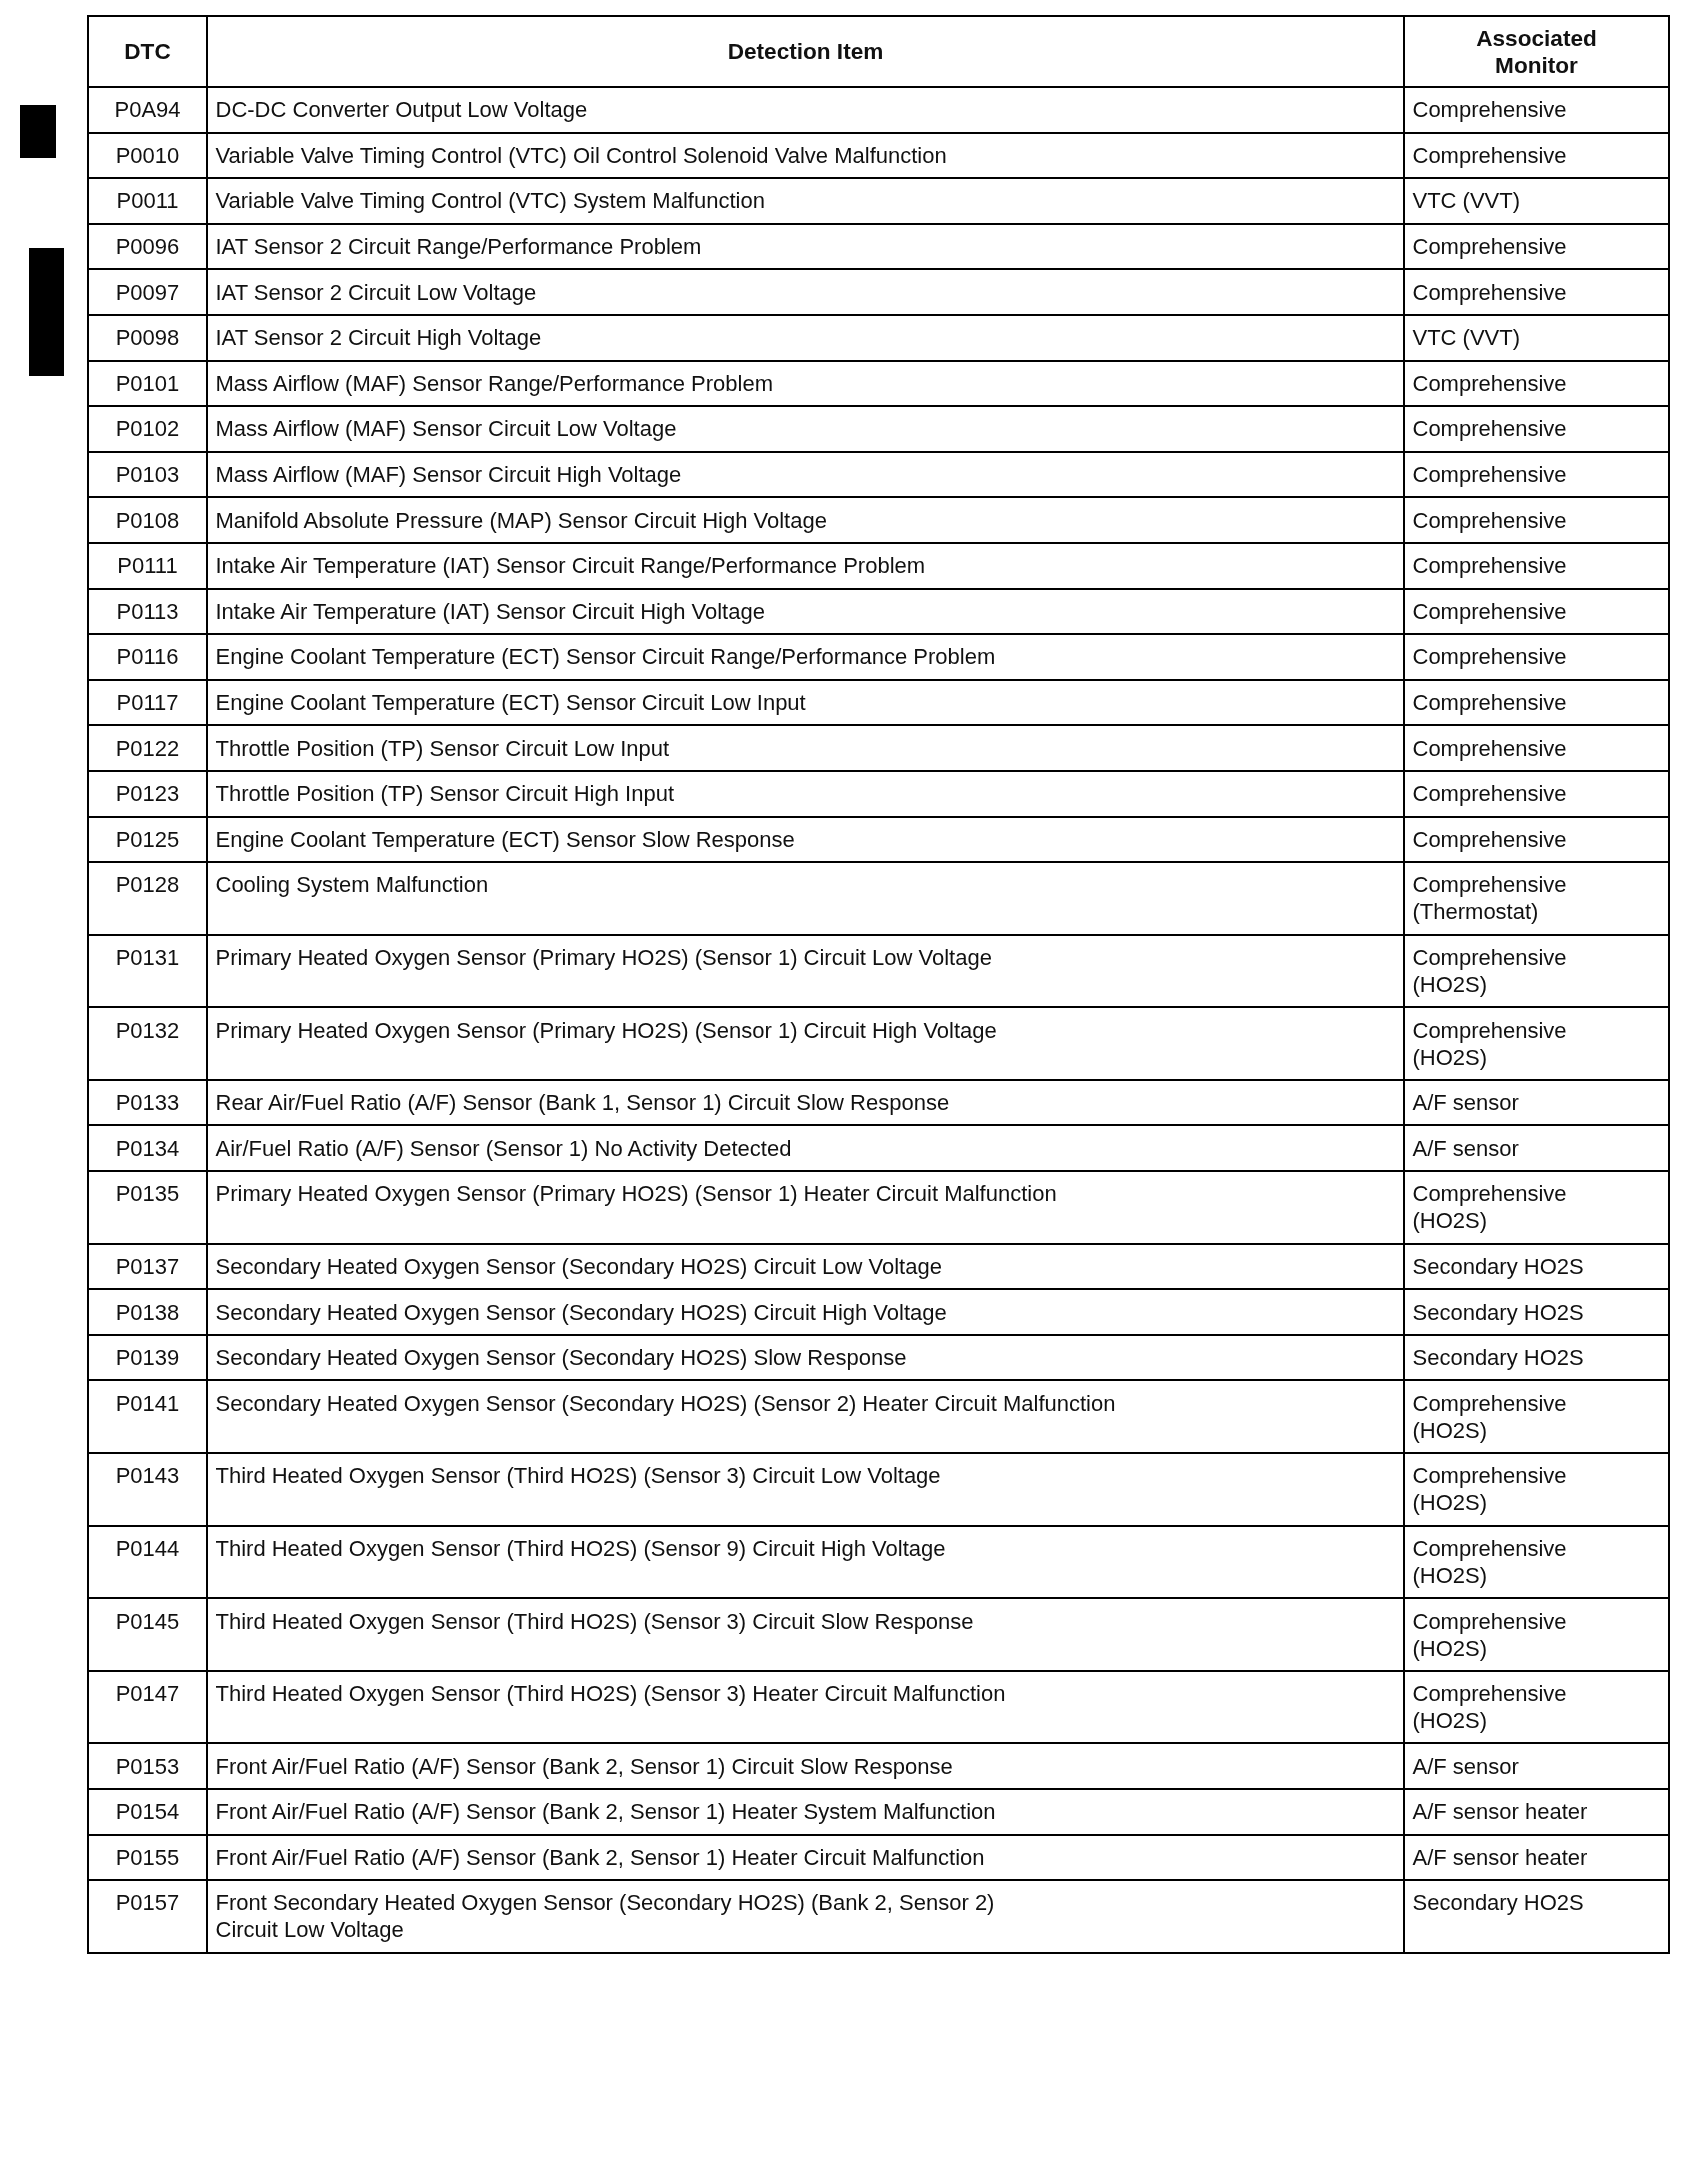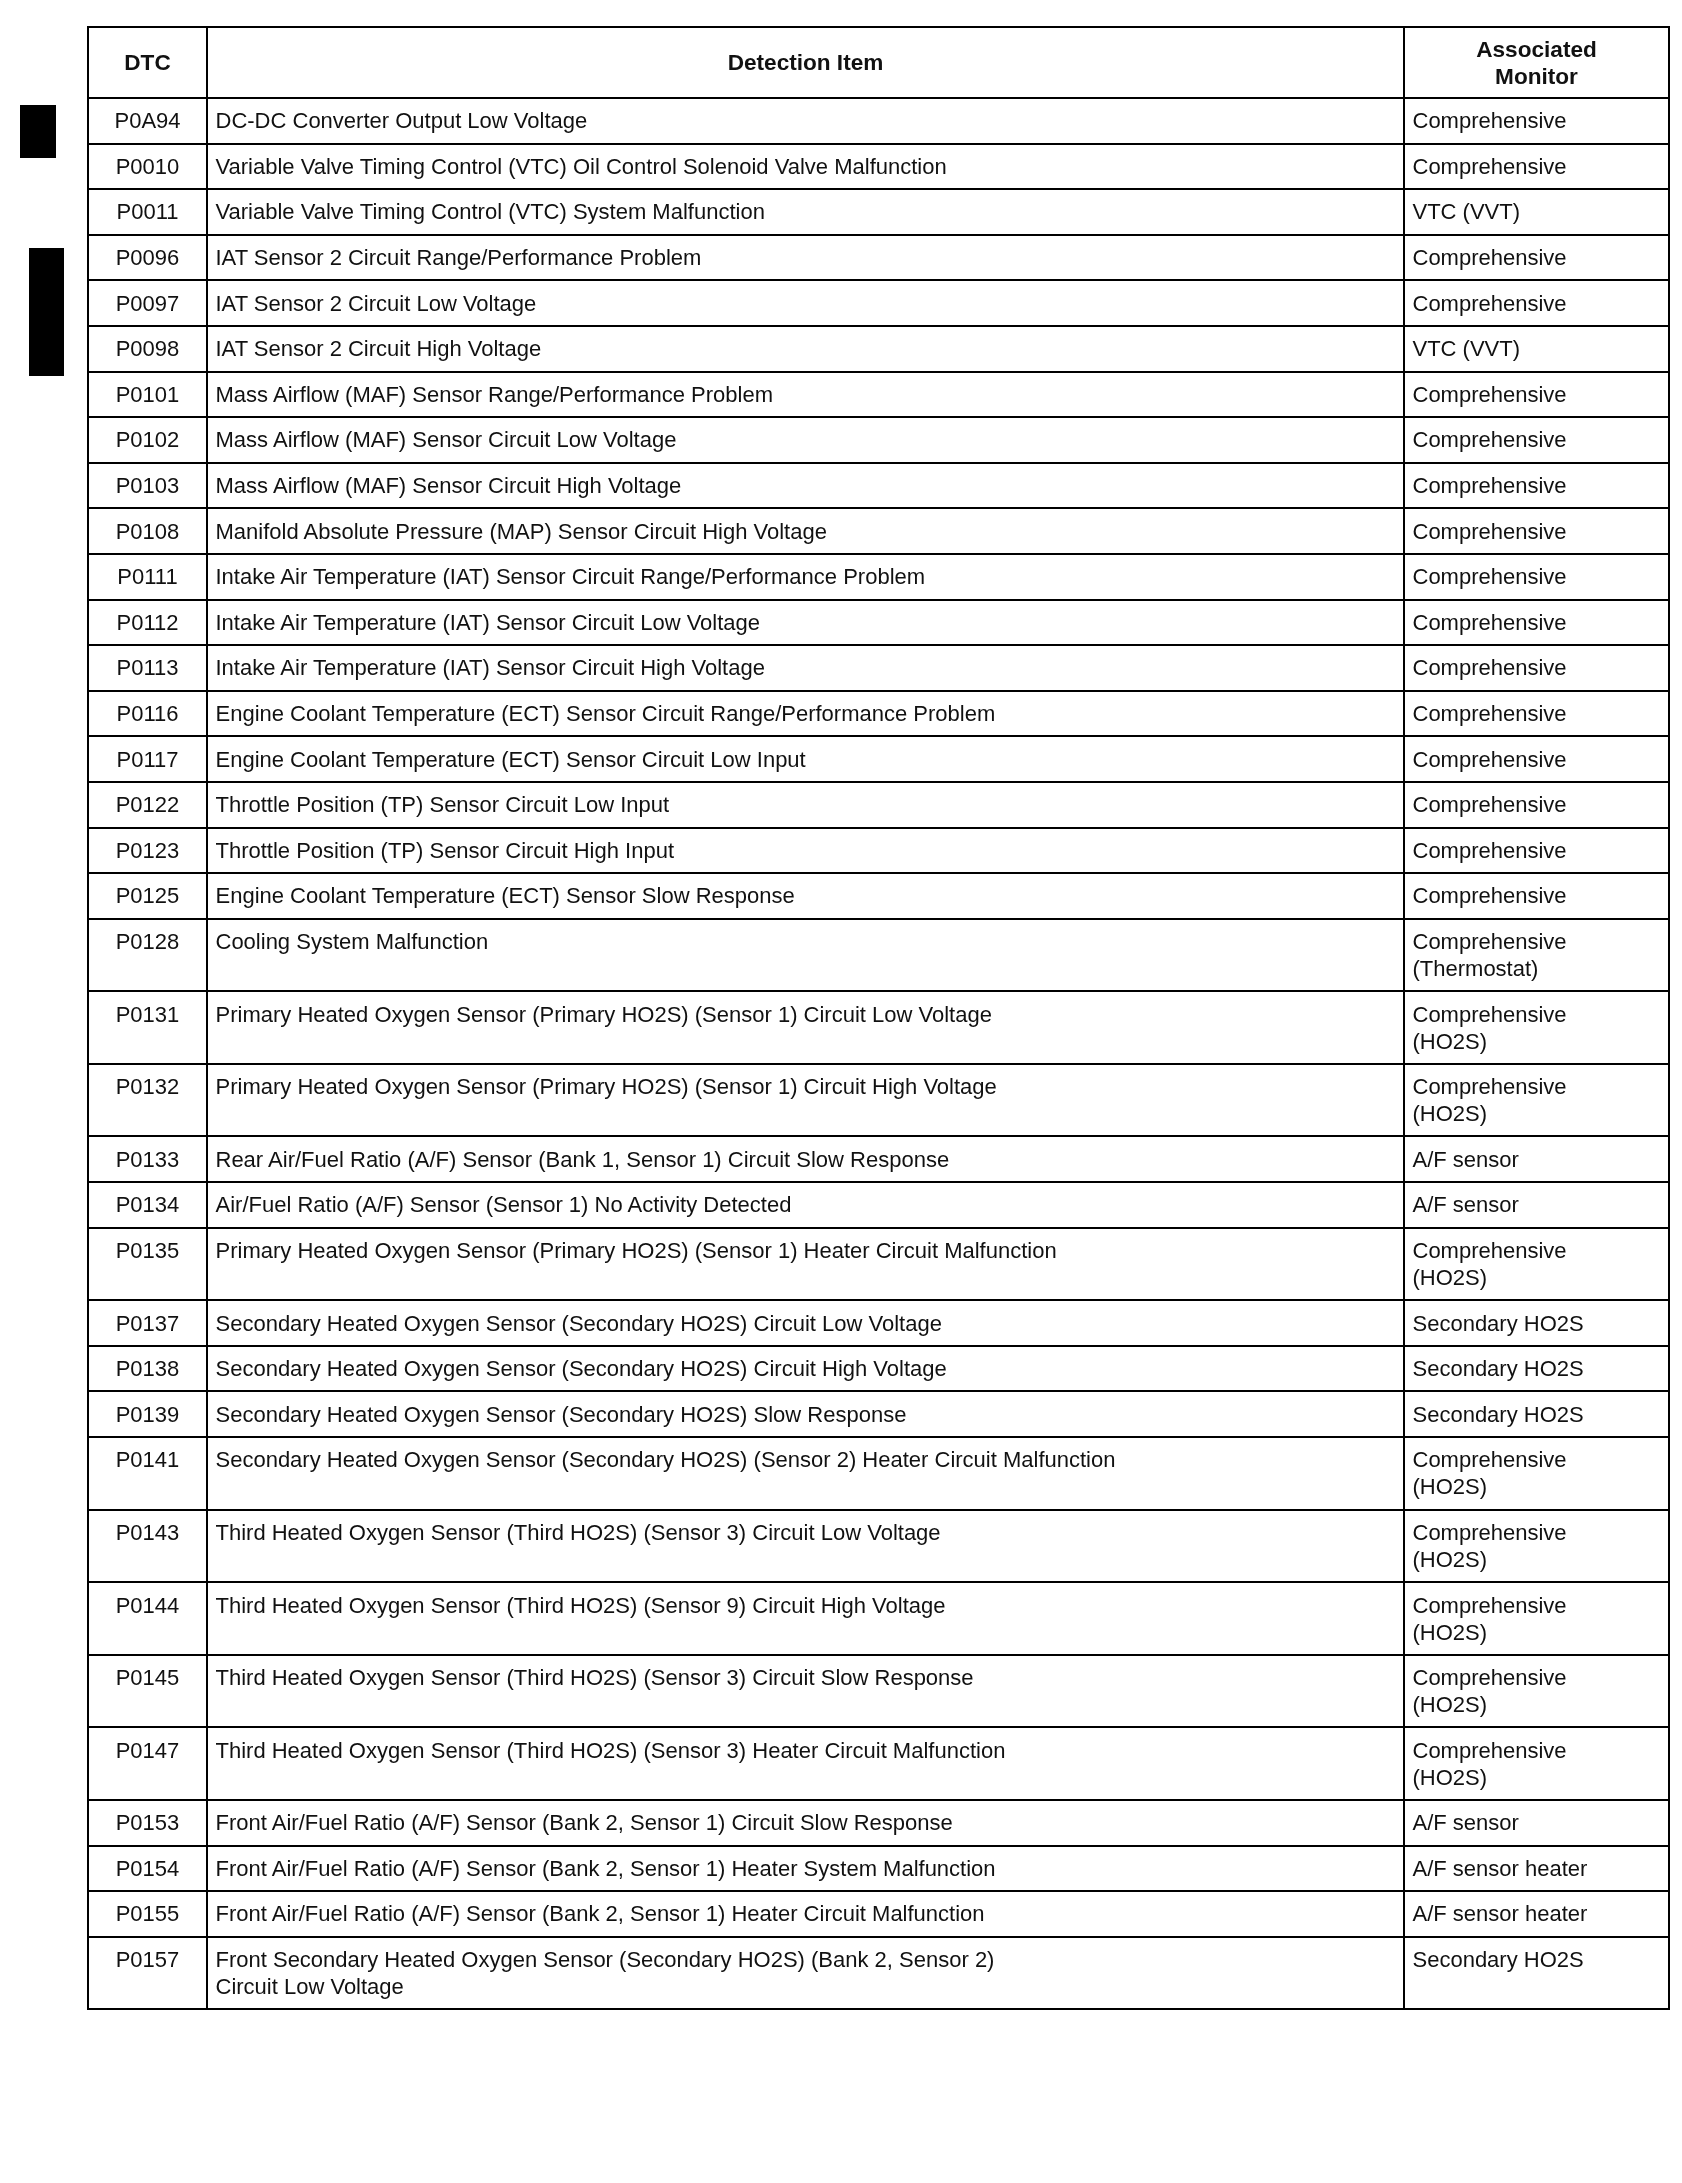--- a/index.html
+++ b/index.html
@@ -28,21 +28,21 @@
   }
   .mark-large {
     left: 29px;
     top: 248px;
     width: 35px;
     height: 128px;
   }
   table.dtc-table {
     position: absolute;
     left: 87px;
-    top: 26px;
+    top: 15px;
     width: 1580px;
     border-collapse: collapse;
     table-layout: fixed;
   }
   table.dtc-table th,
   table.dtc-table td {
     border: 2.3px solid #000000;
     font-size: 22px;
     line-height: 27px;
     background: #ffffff;
@@ -149,25 +149,20 @@
           <td class="col-dtc">P0108</td>
           <td class="col-item">Manifold Absolute Pressure (MAP) Sensor Circuit High Voltage</td>
           <td class="col-monitor">Comprehensive</td>
         </tr>
         <tr>
           <td class="col-dtc">P0111</td>
           <td class="col-item">Intake Air Temperature (IAT) Sensor Circuit Range/Performance Problem</td>
           <td class="col-monitor">Comprehensive</td>
         </tr>
         <tr>
-          <td class="col-dtc">P0112</td>
-          <td class="col-item">Intake Air Temperature (IAT) Sensor Circuit Low Voltage</td>
-          <td class="col-monitor">Comprehensive</td>
-        </tr>
-        <tr>
           <td class="col-dtc">P0113</td>
           <td class="col-item">Intake Air Temperature (IAT) Sensor Circuit High Voltage</td>
           <td class="col-monitor">Comprehensive</td>
         </tr>
         <tr>
           <td class="col-dtc">P0116</td>
           <td class="col-item">Engine Coolant Temperature (ECT) Sensor Circuit Range/Performance Problem</td>
           <td class="col-monitor">Comprehensive</td>
         </tr>
         <tr>

